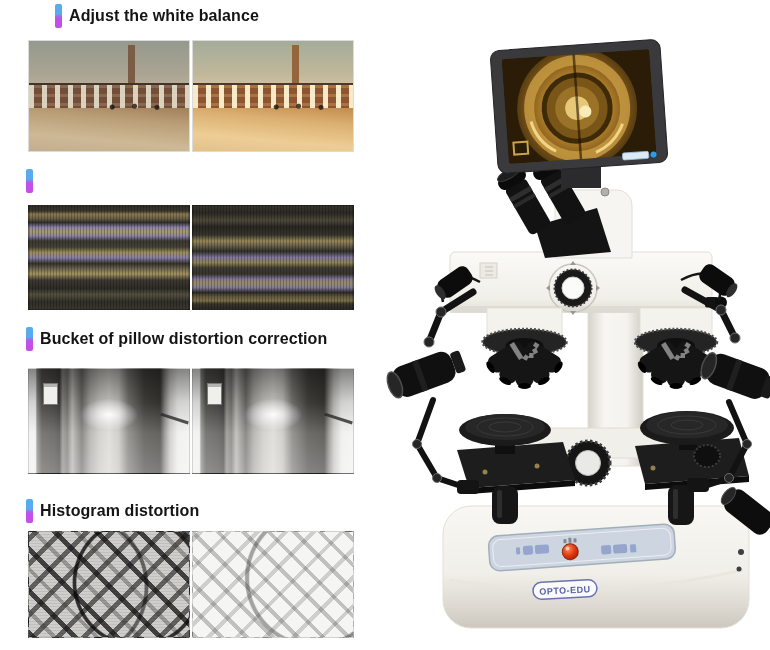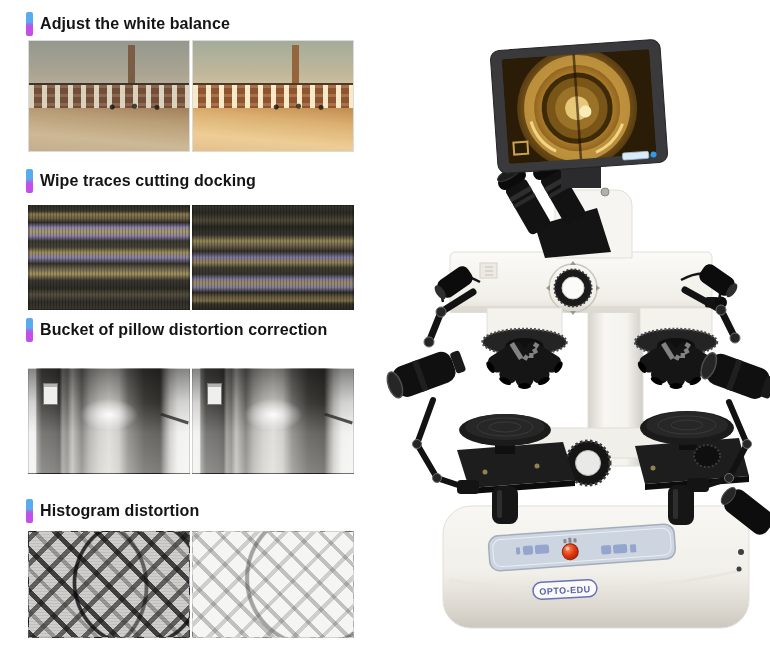--- a/index.html
+++ b/index.html
@@ -75,23 +75,23 @@
       radial-gradient(circle at 28% 52%,transparent 55%,rgba(10,10,10,.55) 56% 58%,transparent 59%),
       repeating-linear-gradient(45deg,rgba(25,25,25,.78) 0 5px,transparent 5px 16px,rgba(60,60,60,.38) 16px 20px,transparent 20px 30px),
       repeating-linear-gradient(-45deg,rgba(25,25,25,.6) 0 5px,transparent 5px 18px);}
   .zig-after{
     background-color:#f5f5f3;
     background-image:
       radial-gradient(circle at 76% 44%,transparent 48%,rgba(40,40,40,.4) 49% 51%,transparent 52%),
       repeating-linear-gradient(45deg,rgba(70,70,70,.3) 0 4px,transparent 4px 18px),
       repeating-linear-gradient(-45deg,rgba(70,70,70,.22) 0 4px,transparent 4px 20px);}
   
-  #sec1-h{top:12px;}   #sec1-p{top:40px;height:112px;}
+  #sec1-h{top:4px;margin-left:29px;}   #sec1-p{top:40px;height:112px;}
   #sec2-h{top:169px;} #sec2-p{top:205px;height:105px;}
-  #sec3-h{top:318px;} #sec3-p{top:368px;height:106px;}
+  #sec3-h{top:327px;} #sec3-p{top:368px;height:106px;}
   #sec4-h{top:499px;} #sec4-p{top:531px;height:107px;}
   
   #microscope{position:absolute;left:385px;top:20px;}
 </style>
 </head>
 <body>
 
 <div class="stage-area">
 
   <div class="feature">
@@ -113,21 +113,20 @@
           <div class="bld"></div>
           <div class="ground"></div>
           <div class="specks"></div>
       </div>
     </div>
   </div>
 
   <div class="feature">
     <div class="feature-header" id="sec2-h">
       <span class="bullet"></span>
-      <span class="feature-title">Wipe traces cutting docking</span>
     </div>
     <div class="pair" id="sec2-p">
       <div class="thumb stria"></div>
       <div class="thumb stria st-after"></div>
     </div>
   </div>
 
   <div class="feature">
     <div class="feature-header" id="sec3-h">
       <span class="bullet"></span>

